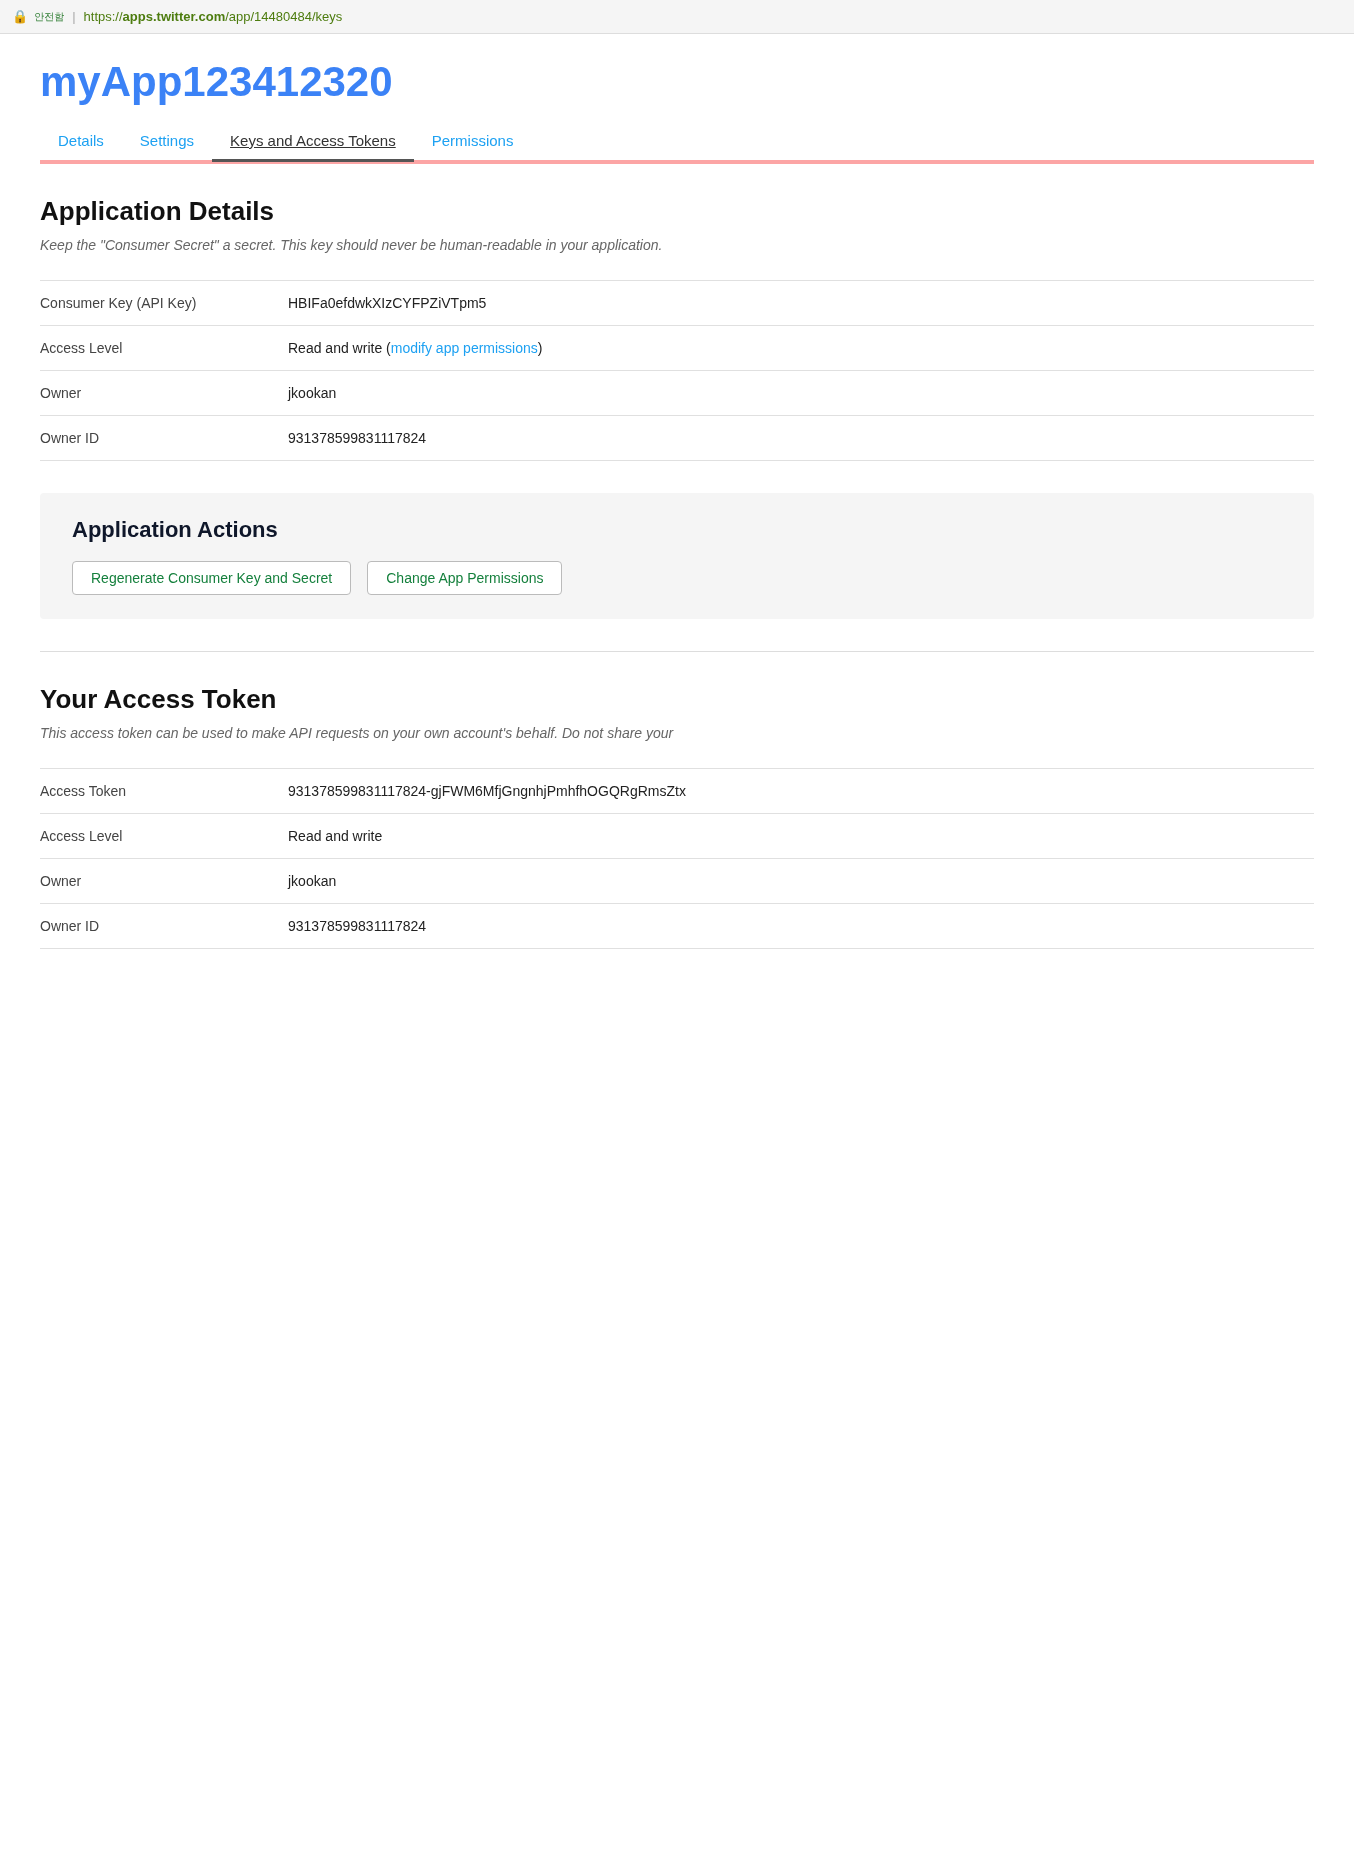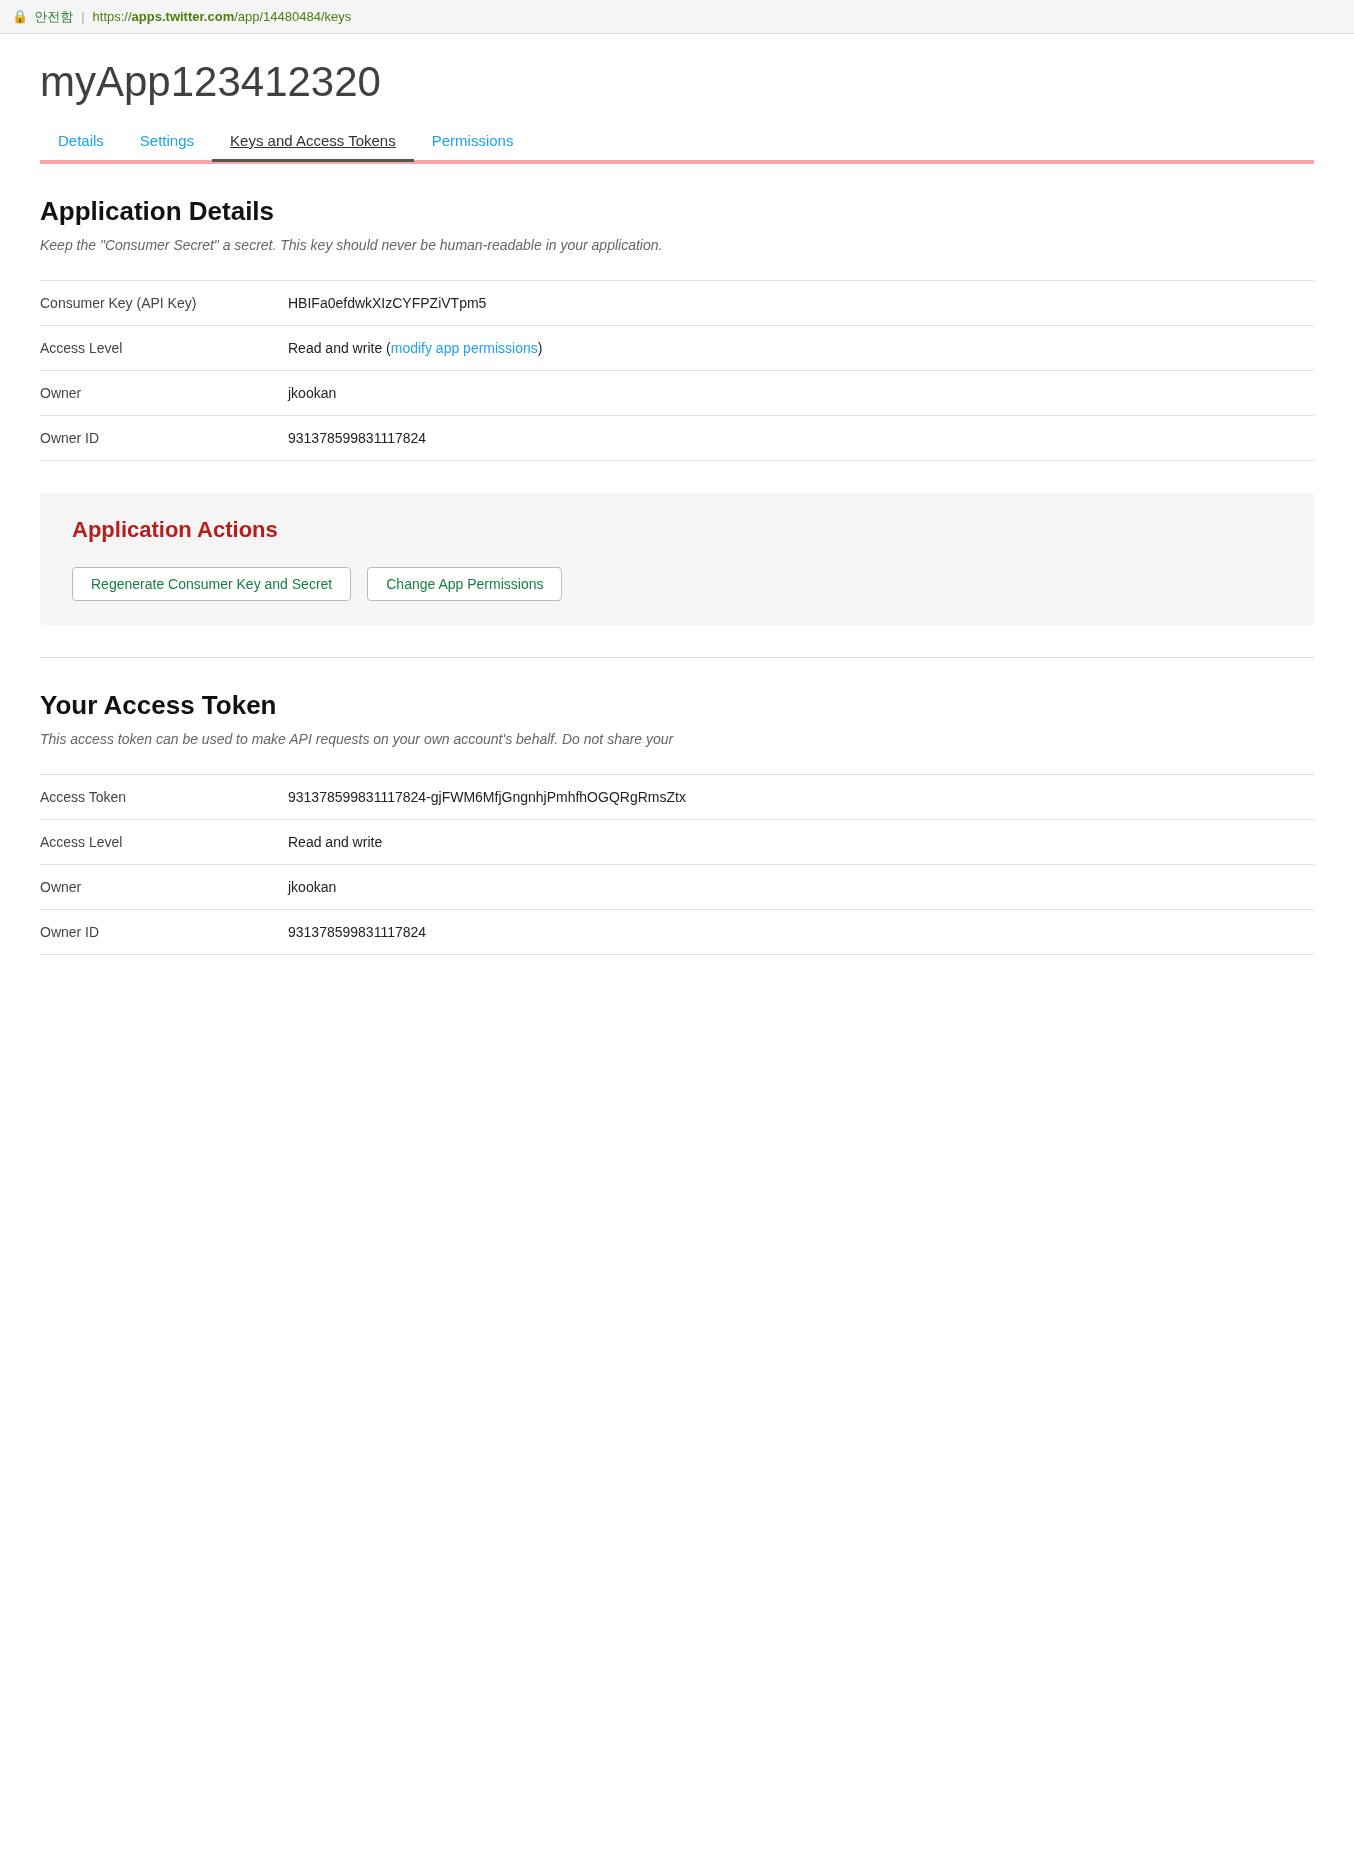--- a/index.html
+++ b/index.html
@@ -24,21 +24,21 @@
     }
     .address-bar .lock-icon {
       color: #2e7d32;
       margin-right: 6px;
       font-size: 13px;
     }
     .address-bar .safe-label {
       color: #2e7d32;
       margin-right: 8px;
       font-weight: 500;
-      font-size: 13px;
+      font-size: 10px;
     }
     .address-bar .separator {
       color: #aaa;
       margin-right: 8px;
     }
     .address-bar .url {
       color: #4d7c0f;
       font-size: 13px;
     }
     .address-bar .url-domain {
@@ -47,22 +47,22 @@
 
     
     .page-content {
       padding: 0 40px 40px 40px;
       max-width: 1354px;
     }
 
     
     .app-title {
       font-size: 42px;
-      font-weight: normal;
-      color: #404040;
+      font-weight: bold;
+      color: #3b82f6;
       padding: 24px 0 16px 0;
     }
 
     
     .tabs {
       display: flex;
       align-items: center;
       border-bottom: 4px solid #fca5a5;
       margin-bottom: 32px;
     }
@@ -133,22 +133,22 @@
     
     .actions-box {
       background: #f5f5f5;
       border-radius: 4px;
       padding: 24px 32px;
       margin: 32px 0;
     }
     .actions-box-title {
       font-size: 22px;
       font-weight: bold;
-      color: #b91c1c;
-      margin-bottom: 24px;
+      color: #0f172a;
+      margin-bottom: 18px;
     }
     .actions-buttons {
       display: flex;
       gap: 16px;
     }
     .btn {
       padding: 8px 18px;
       background: #fff;
       border: 1px solid #bbb;
       border-radius: 4px;

